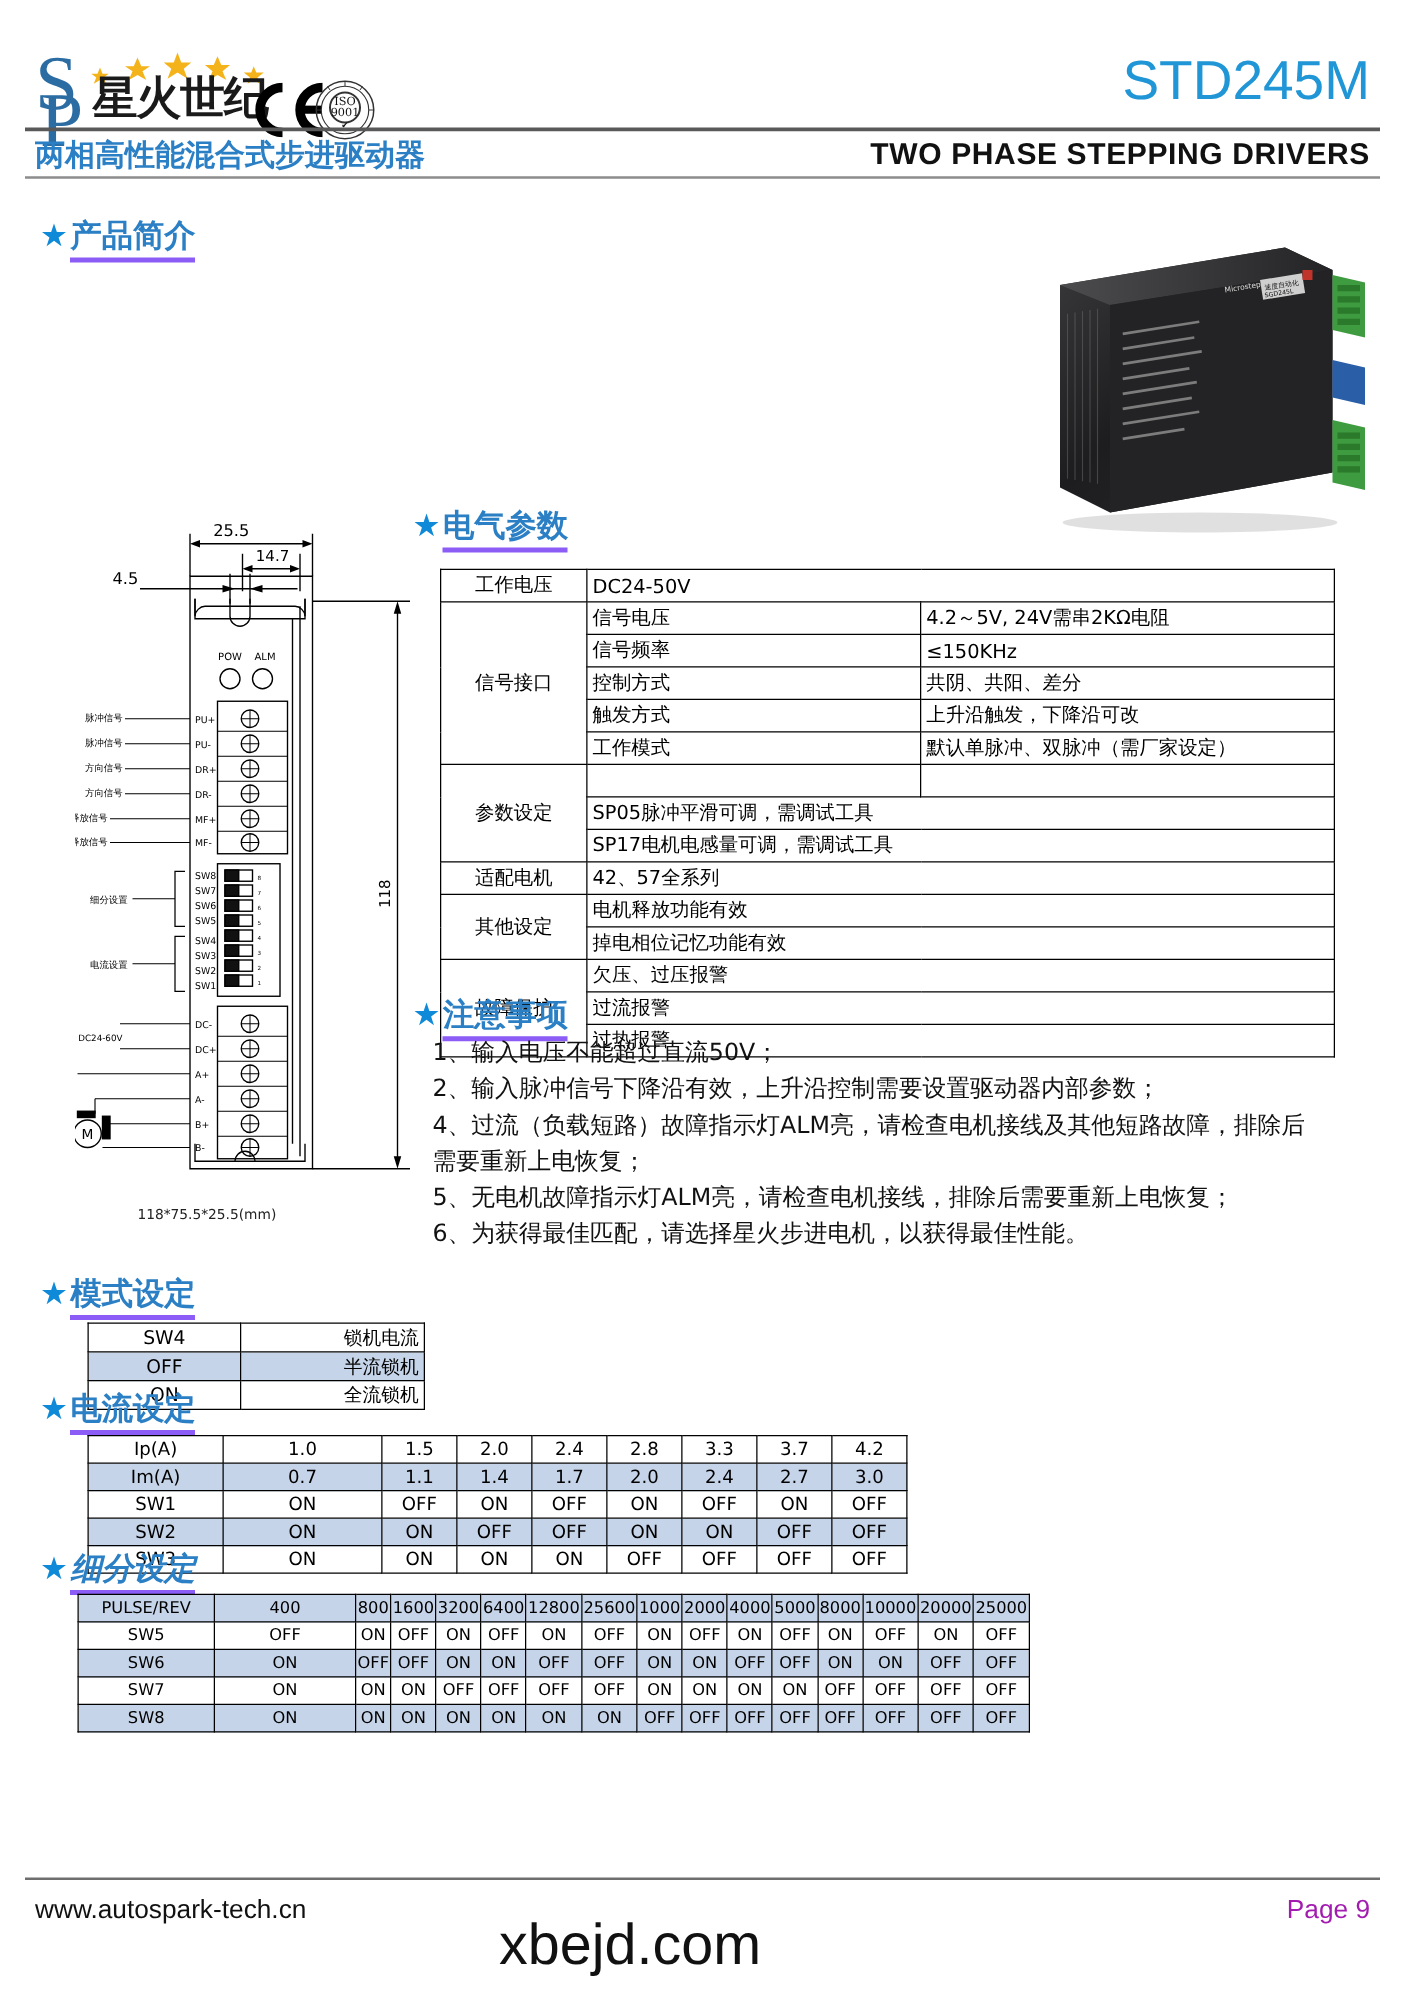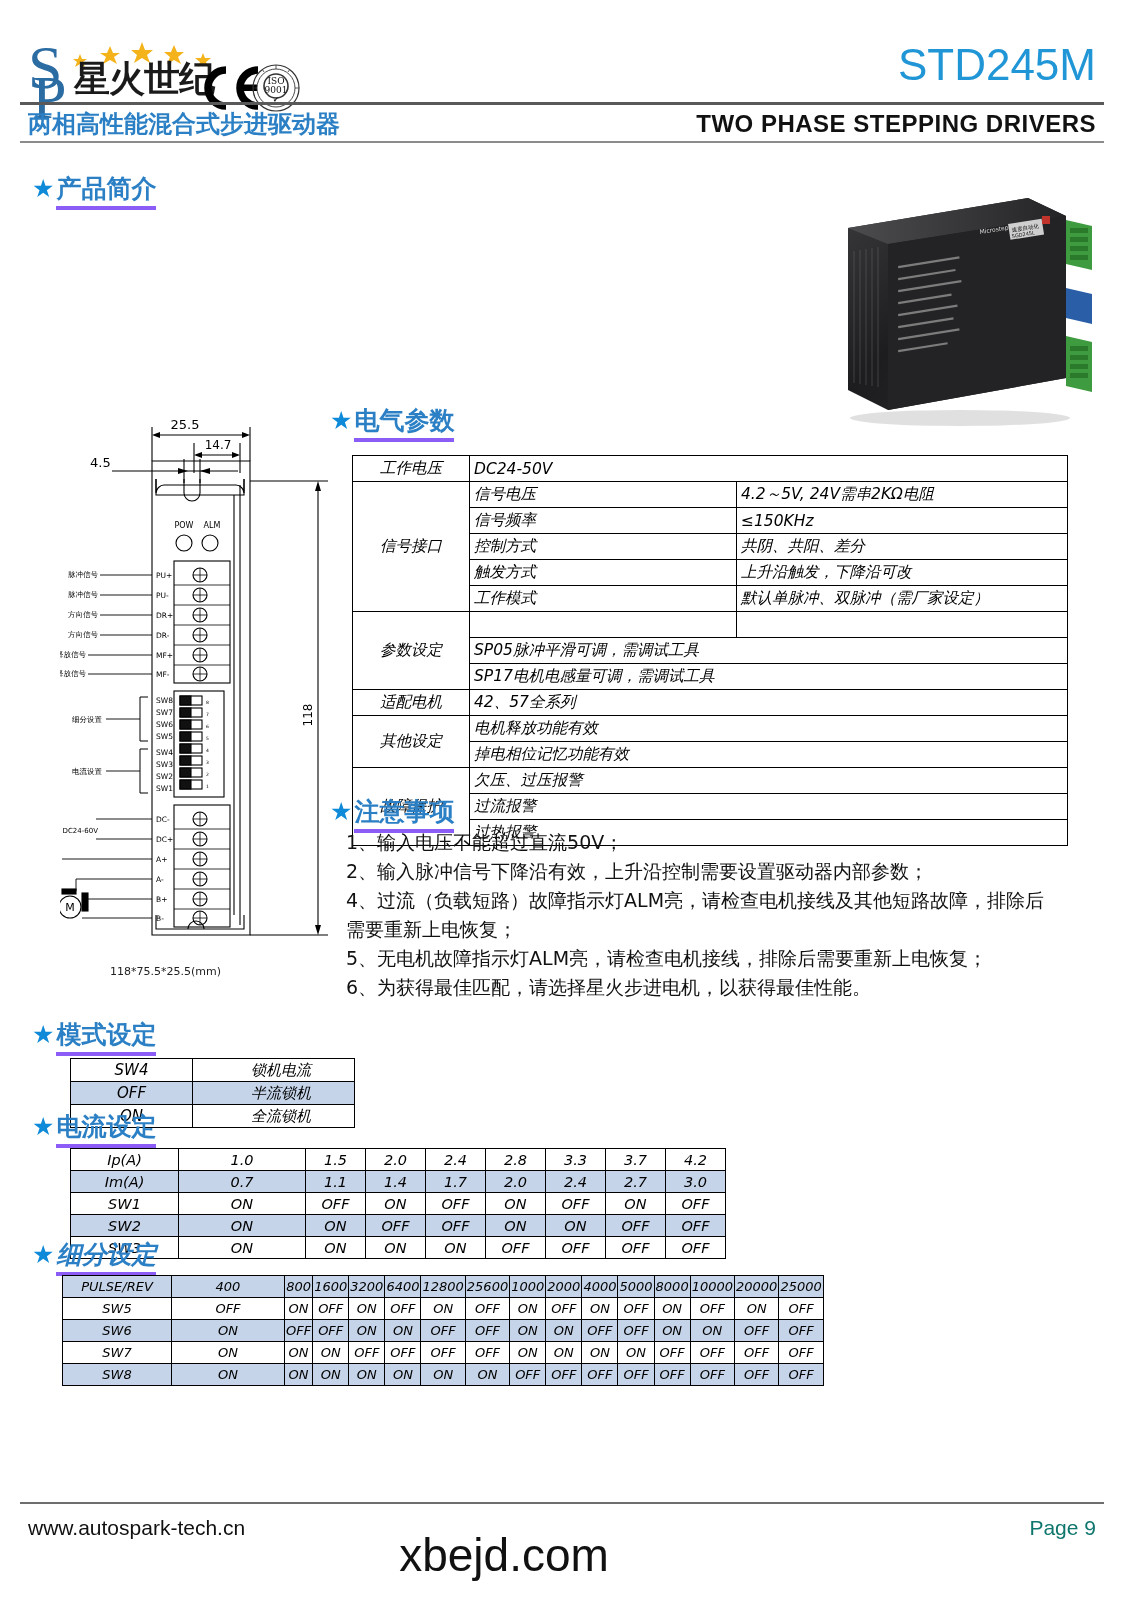--- a/index.html
+++ b/index.html
@@ -47,32 +47,32 @@
 
   
   .photo{position:absolute;left:830px;top:178px;width:268px;height:250px;}
 
   
   .drawing{position:absolute;left:60px;top:415px;width:290px;height:580px;}
   .dim-caption{position:absolute;left:110px;top:965px;font-size:11px;color:#222;
                font-family:"DejaVu Sans",sans-serif;}
 
   
-  table{border-collapse:collapse;font-family:"DejaVu Sans",sans-serif;font-style:italic;}
+  table{border-collapse:collapse;font-family:"DejaVu Sans",sans-serif;}
   table td,table th{border:1px solid #000;padding:0;}
 
   .tbl-spec{position:absolute;left:352px;top:455px;width:716px;font-size:15.5px;}
   .tbl-spec td{height:23px;padding:1px 4px;vertical-align:middle;white-space:nowrap;}
   .tbl-spec td.lbl{text-align:center;width:108px;}
   .tbl-spec td.mid{width:258px;}
 
   .tbl-mode{position:absolute;left:70px;top:1058px;font-size:15px;}
   .tbl-mode td{height:20px;padding:1px 4px;}
   .tbl-mode td.c1{width:113px;text-align:center;}
-  .tbl-mode td.c2{width:138px;text-align:center;padding-left:19px;}
+  .tbl-mode td.c2{width:138px;text-align:right;padding-left:4px;}
   .rowshade{background:#c5d4e8;}
 
   .tbl-cur{position:absolute;left:70px;top:1148px;font-size:14.5px;}
   .tbl-cur td{height:19px;text-align:center;padding:1px 2px;}
   .tbl-cur td.hd{width:103px;}
   .tbl-cur td.w1{width:122px;}
   .tbl-cur td.wn{width:55px;}
 
   .tbl-sub{position:absolute;left:62px;top:1275px;font-size:13px;}
   .tbl-sub td{height:19px;text-align:center;padding:1px 1px;white-space:nowrap;}
@@ -81,21 +81,21 @@
 
   
   .notices{position:absolute;left:346px;top:828px;width:716px;font-size:19px;line-height:29px;
            color:#111;font-family:"DejaVu Sans",sans-serif;}
   .notices div{white-space:normal;}
 
   
   .ftr-rule{position:absolute;left:20px;top:1502px;width:1084px;height:2px;background:#6e6e6e;}
   .ftr-left{position:absolute;left:28px;top:1516px;font-size:21px;color:#111;
             font-family:"Liberation Sans",sans-serif;}
-  .ftr-right{position:absolute;right:28px;top:1516px;font-size:21px;color:#0f766e;
+  .ftr-right{position:absolute;right:28px;top:1516px;font-size:21px;color:#a21caf;
              font-family:"Liberation Sans",sans-serif;}
   .watermark{position:absolute;left:0;top:1528px;width:912px;text-align:center;
              font-size:46px;color:#111;font-family:"Liberation Sans",sans-serif;margin-left:48px;}
 </style>
 </head>
 <body>
 
 <div class="page">
 
   <div class="header">

